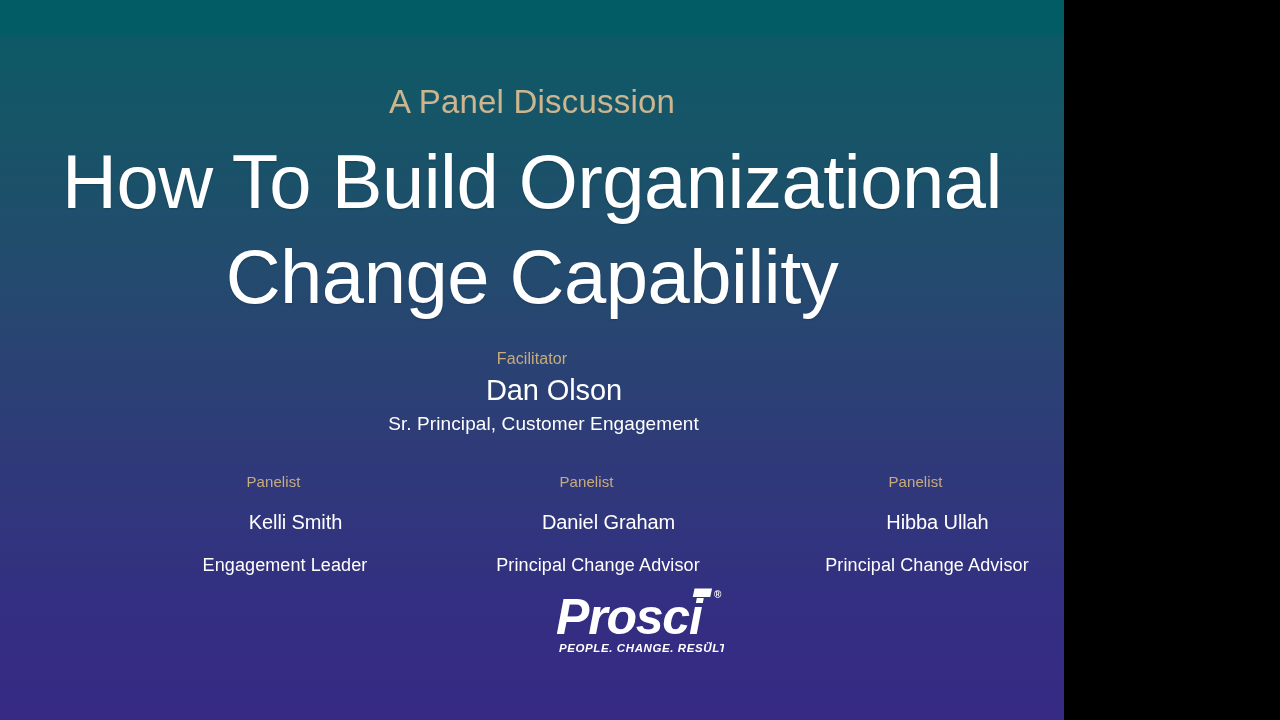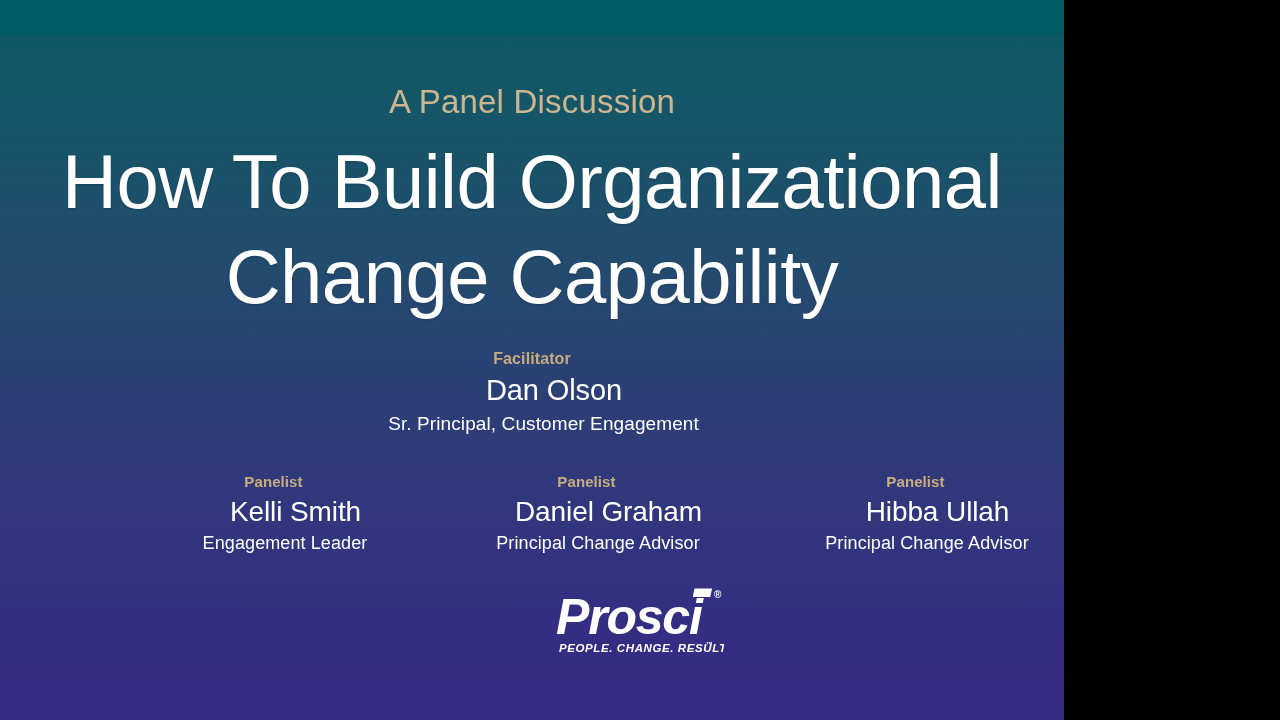--- a/index.html
+++ b/index.html
@@ -67,21 +67,21 @@
   .facilitator {
     position: absolute;
     left: 0;
     right: 0;
     top: 348px;
     text-align: center;
   }
   .role-label {
     color: #c9ac7e;
     font-size: 16px;
-    font-weight: 700;
+    font-weight: 400;
     line-height: 21px;
     letter-spacing: 0.1px;
   }
   .person-name {
     color: #ffffff;
     font-size: 29px;
     font-weight: 400;
     line-height: 39px;
     margin-top: 2px;
     letter-spacing: -0.1px;
@@ -107,22 +107,22 @@
     justify-content: flex-start;
   }
   .panelist {
     text-align: center;
   }
   .panelist:nth-child(1) { width: 300px; margin-left: 141px; }
   .panelist:nth-child(2) { width: 300px; margin-left: 48px; }
   .panelist:nth-child(3) { width: 300px; margin-left: 64px; }
 
   .panelist .role-label { font-size: 15px; line-height: 20px; }
-  .panelist .person-name { font-size: 28px; line-height: 36px; margin-top: 2px; }
-  .panelist .person-title { font-size: 18px; line-height: 25px; margin-top: 1px; }
+  .panelist .person-name { font-size: 20px; line-height: 36px; margin-top: 12px; }
+  .panelist .person-title { font-size: 18px; line-height: 25px; margin-top: 13px; }
 
   
   .logo {
     position: absolute;
     left: 556px;
     top: 584px;
     width: 168px;
     height: 72px;
   }
   .logo svg { display: block; }

